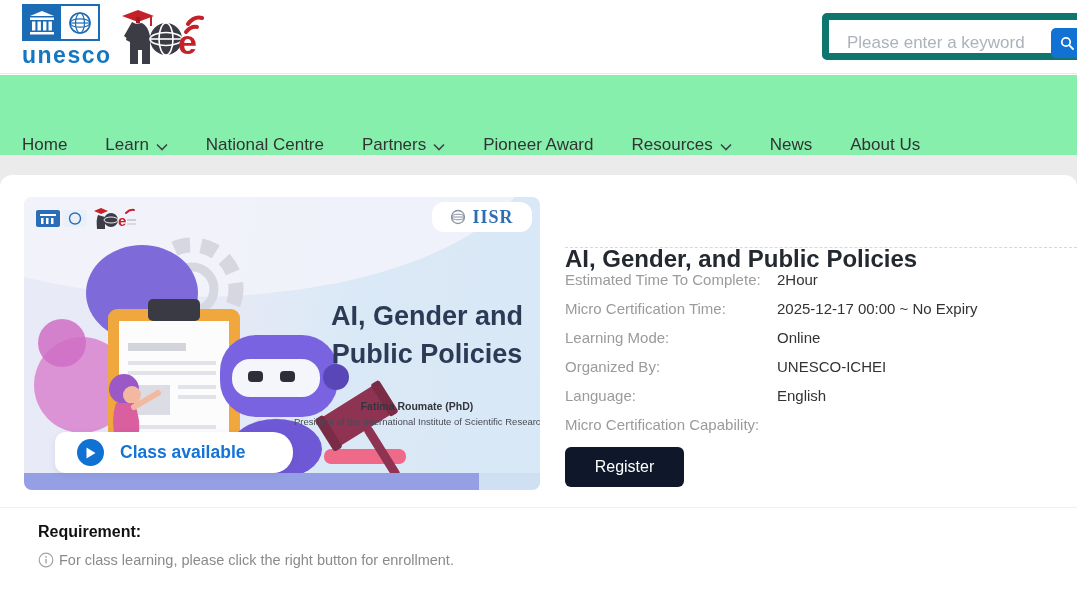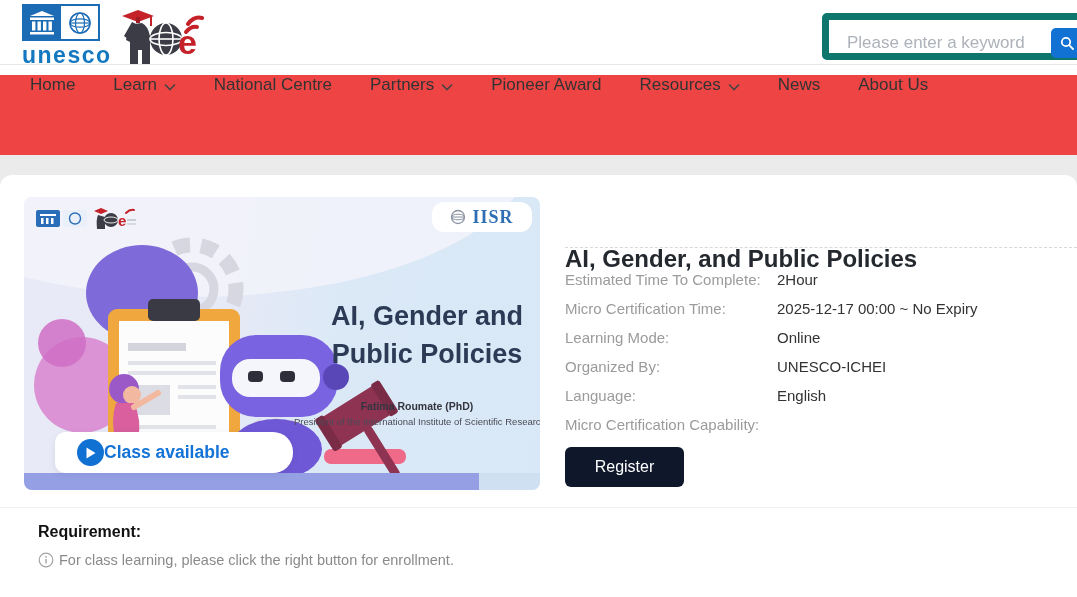--- a/index.html
+++ b/index.html
@@ -1,55 +1,55 @@
 <!DOCTYPE html>
 <html><head>
 <meta charset="utf-8">
 <style>
   * { margin:0; padding:0; box-sizing:border-box; }
   html,body { background:#fff; }
   body { font-family:"Liberation Sans", sans-serif; }
   .page { position:relative; width:1077px; height:597px; background:#fff; overflow:hidden; }
 
   
-  .header { position:absolute; left:0; top:0; width:1077px; height:65px; background:#fff; border-bottom:1px solid #e8e8e8; }
+  .header { position:absolute; left:0; top:0; width:1077px; height:74px; background:#fff; border-bottom:1px solid #e8e8e8; }
   .logo-group { position:absolute; left:22px; top:4px; display:flex; align-items:flex-start; }
   .unesco-logo { cursor:pointer; }
   .logo-squares { display:flex; }
   .sq { width:39px; height:37px; display:flex; align-items:center; justify-content:center; }
   .sq.blue { background:#1c6cb5; }
   .sq.white { background:#fff; border:2px solid #1c6cb5; border-left:none; }
   .unesco-text { font-size:23px; font-weight:bold; color:#1478c0; letter-spacing:1.5px; margin-top:1px; }
   .ipoe-logo { margin-left:6px; margin-top:2px; cursor:pointer; }
 
   .search-box { position:absolute; left:788px; top:13px; width:274px; height:47px; background:#fff; border:7px solid #0f766e; border-radius:5px;margin-left:34px; }
   .search-input { position:absolute; left:0; top:0; width:230px; height:45px; border:none; outline:none; padding:0 0 0 18px; font-size:17px; color:#555; font-family:"Liberation Sans",sans-serif; background:transparent; }
   .search-input::placeholder { color:#adb2ba; }
   .search-btn { position:absolute; right:6px; top:8px; width:32px; height:30px; background:#1272d3; border:none; border-radius:5px; cursor:pointer; display:flex; align-items:center; justify-content:center; }
 
   
-  .nav { position:absolute; left:0; top:75px; width:1077px; height:80px; background:#ef4444; display:flex; align-items:flex-start; padding-left:30px; gap:38px; }
+  .nav { position:absolute; left:0; top:75px; width:1077px; height:80px; background:#86efac; display:flex; align-items:flex-end; padding-left:22px; gap:38px; }
   .nav-item { display:flex; align-items:center; gap:7px; font-size:17px; color:#333; cursor:pointer; white-space:nowrap; }
   .nav-item .chev { display:flex; margin-top:3px; }
 
   
   .content-bg { position:absolute; left:0; top:155px; width:1077px; height:442px; background:#ebebeb; }
   .main { position:absolute; left:0; top:20px; width:1077px; height:422px; background:#fff; border-radius:12px 12px 0 0; }
 
   
   .course-card { position:absolute; left:24px; top:22px; width:516px; height:293px; border-radius:8px; overflow:hidden; cursor:pointer; background:linear-gradient(100deg,#e9eaf7 0%,#e6e9f6 40%,#dbe9f7 60%,#d9e8f6 100%); }
   .cover-svg { position:absolute; left:0; top:0; }
   .mini-logos { position:absolute; left:12px; top:10px; display:flex; align-items:center; gap:5px; }
   .iisr-badge { position:absolute; right:8px; top:5px; width:100px; height:30px; background:#fff; border-radius:12px; display:flex; align-items:center; justify-content:center; gap:6px; }
   .iisr-text { font-family:"Liberation Serif",serif; font-weight:bold; font-size:18px; color:#2f6eb3; letter-spacing:1px; }
   .cover-title { position:absolute; left:295px; top:100px; width:216px; text-align:center; font-size:27px; font-weight:bold; color:#2c3a55; line-height:38px; }
   .cover-author { position:absolute; left:270px; top:203px; width:246px; text-align:center; }
   .cover-author .a-name { font-size:10.5px; font-weight:bold; color:#35353f; }
   .cover-author .a-aff { font-size:9.5px; color:#4a4a55; margin-top:4px; white-space:nowrap; }
-  .class-badge { position:absolute; left:31px; bottom:17px; width:238px; height:41px; background:#fff; border-radius:10px 20px 20px 10px; display:flex; align-items:center; padding-left:22px; box-shadow:0 2px 6px rgba(60,70,120,.10); cursor:pointer; }
+  .class-badge { position:absolute; left:31px; bottom:17px; width:238px; height:41px; background:#fff; border-radius:10px 20px 20px 10px; display:flex; align-items:center; gap:16px; padding-left:22px; box-shadow:0 2px 6px rgba(60,70,120,.10); cursor:pointer; }
   .play-circle { width:27px; height:27px; border-radius:50%; background:#1171d2; display:flex; align-items:center; justify-content:center; }
   .class-badge-label { font-size:17.5px; font-weight:bold; color:#1373d6; }
 
   
   .info-panel { position:absolute; left:565px; top:0; width:512px; height:422px; }
   .info-title { position:absolute; left:0; top:26px; font-size:24px; font-weight:bold; color:#24292f;margin-top:44px; }
   .dashed-divider { position:absolute; left:0; top:72px; width:512px; border-top:1px dashed #d8d8d8; }
   .info-rows { position:absolute; left:0; top:90px; width:512px; }
   .info-row { display:grid; grid-template-columns:212px 1fr; height:29px; align-items:center; }
   .info-label { font-size:15px; color:#9b9b9b; }

